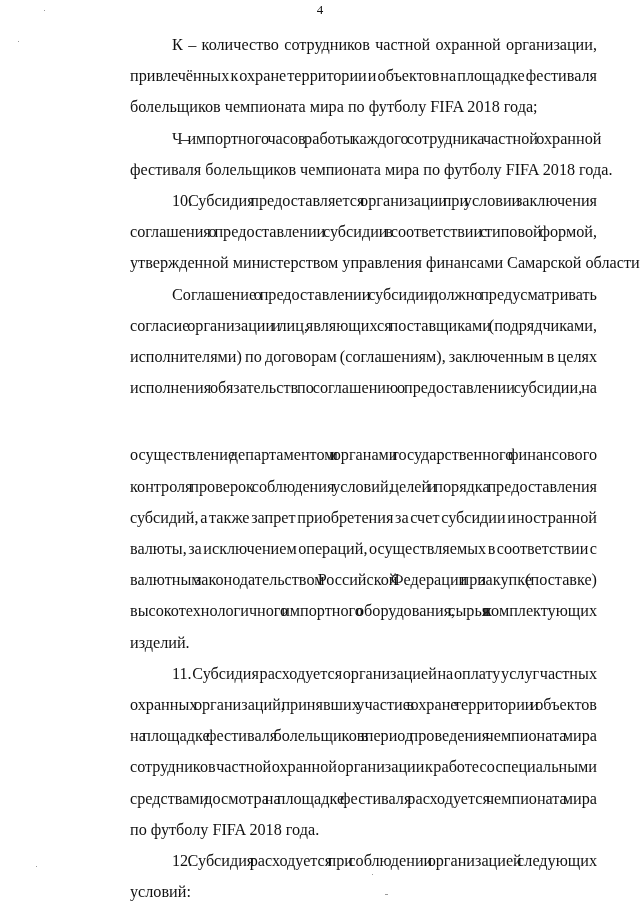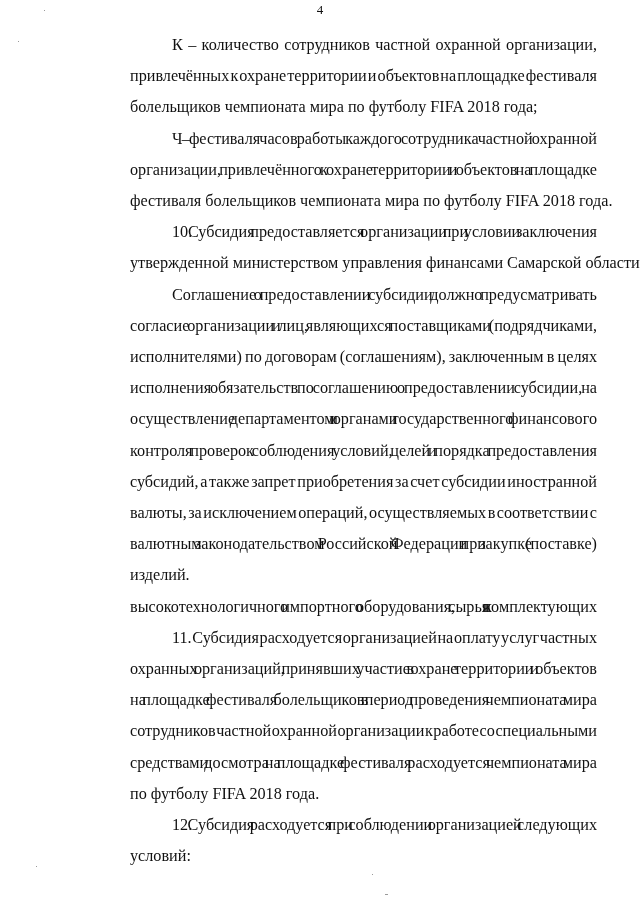--- a/index.html
+++ b/index.html
@@ -29,40 +29,40 @@
 <div class="page">
   <div class="page-number">4</div>
 
   <div class="body-text">
     <div class="para">
       <span class="line first" style="white-space: nowrap; display: block; word-spacing: 1.30208px;">К  –  количество  сотрудников  частной  охранной  организации,</span>
       <span class="line" style="white-space: nowrap; display: block; word-spacing: -2.98242px;">привлечённых к охране территории и объектов на площадке фестиваля</span>
       <span class="line last">болельщиков чемпионата мира по футболу FIFA 2018 года;</span>
     </div>
     <div class="para">
-      <span class="line first" style="white-space: nowrap; display: block; word-spacing: -5.66406px;">Ч – фестиваля часов работы каждого сотрудника частной охранной</span>
-      <span class="line" style="white-space: nowrap; display: block; word-spacing: -5.87305px;">организации, привлечённого к охране территории и объектов на площадке</span>
+      <span class="line first" style="white-space: nowrap; display: block; word-spacing: -5.66406px;">Ч – импортного часов работы каждого сотрудника частной охранной</span>
       <span class="line last">фестиваля болельщиков чемпионата мира по футболу FIFA 2018 года.</span>
     </div>
     <div class="para">
       <span class="line first" style="white-space: nowrap; display: block; word-spacing: -8.36719px;">10. Субсидия предоставляется организации при условии заключения</span>
+      <span class="line" style="white-space: nowrap; display: block; word-spacing: -6.26172px;">соглашения о предоставлении субсидии в соответствии с типовой формой,</span>
       <span class="line last">утвержденной министерством управления финансами Самарской области.</span>
     </div>
     <div class="para">
       <span class="line first" style="white-space: nowrap; display: block; word-spacing: -6.34063px;">Соглашение о предоставлении субсидии должно предусматривать</span>
       <span class="line" style="white-space: nowrap; display: block; word-spacing: -6.1849px;">согласие организации и лиц, являющихся поставщиками (подрядчиками,</span>
       <span class="line" style="white-space: nowrap; display: block; word-spacing: -0.908854px;">исполнителями) по договорам (соглашениям), заключенным в целях</span>
       <span class="line" style="white-space: nowrap; display: block; word-spacing: -5.14732px;">исполнения обязательств по соглашению о предоставлении субсидии, на</span>
-      <span class="line" style="white-space: nowrap; display: block; word-spacing: -9.25313px;">осуществление департаментом и органами государственного финансового</span>
+      <span class="line" style="white-space: nowrap; display: block; word-spacing: -9.25313px; margin-top: 36px;">осуществление департаментом и органами государственного финансового</span>
       <span class="line" style="white-space: nowrap; display: block; word-spacing: -6.28571px;">контроля проверок соблюдения условий, целей и порядка предоставления</span>
       <span class="line" style="white-space: nowrap; display: block; word-spacing: -2.375px;">субсидий, а также запрет приобретения за счет субсидии иностранной</span>
       <span class="line" style="white-space: nowrap; display: block; word-spacing: -2.53571px;">валюты, за исключением операций, осуществляемых в соответствии с</span>
       <span class="line" style="white-space: nowrap; display: block; word-spacing: -10.7552px;">валютным законодательством Российской Федерации при закупке (поставке)</span>
+      <span class="line" style="white-space: nowrap; display: block; word-spacing: -10.95px;">высокотехнологичного импортного оборудования, сырья и комплектующих</span>
       <span class="line last">изделий.</span>
-      <span class="line" style="white-space: nowrap; display: block; word-spacing: -10.95px;">высокотехнологичного импортного оборудования, сырья и комплектующих</span>
     </div>
     <div class="para">
       <span class="line first" style="white-space: nowrap; display: block; word-spacing: -3.43304px;">11. Субсидия расходуется организацией на оплату услуг частных</span>
       <span class="line" style="white-space: nowrap; display: block; word-spacing: -7.50586px;">охранных организаций, принявших участие в охране территории и объектов</span>
       <span class="line" style="white-space: nowrap; display: block; word-spacing: -7.66992px;">на площадке фестиваля болельщиков в период проведения чемпионата мира</span>
       <span class="line" style="white-space: nowrap; display: block; word-spacing: -3.48661px;">сотрудников частной охранной организации к работе со специальными</span>
       <span class="line" style="white-space: nowrap; display: block; word-spacing: -9.21205px;">средствами досмотра на площадке фестиваля расходуется чемпионата мира</span>
       <span class="line last">по футболу FIFA 2018 года.</span>
     </div>
     <div class="para">

